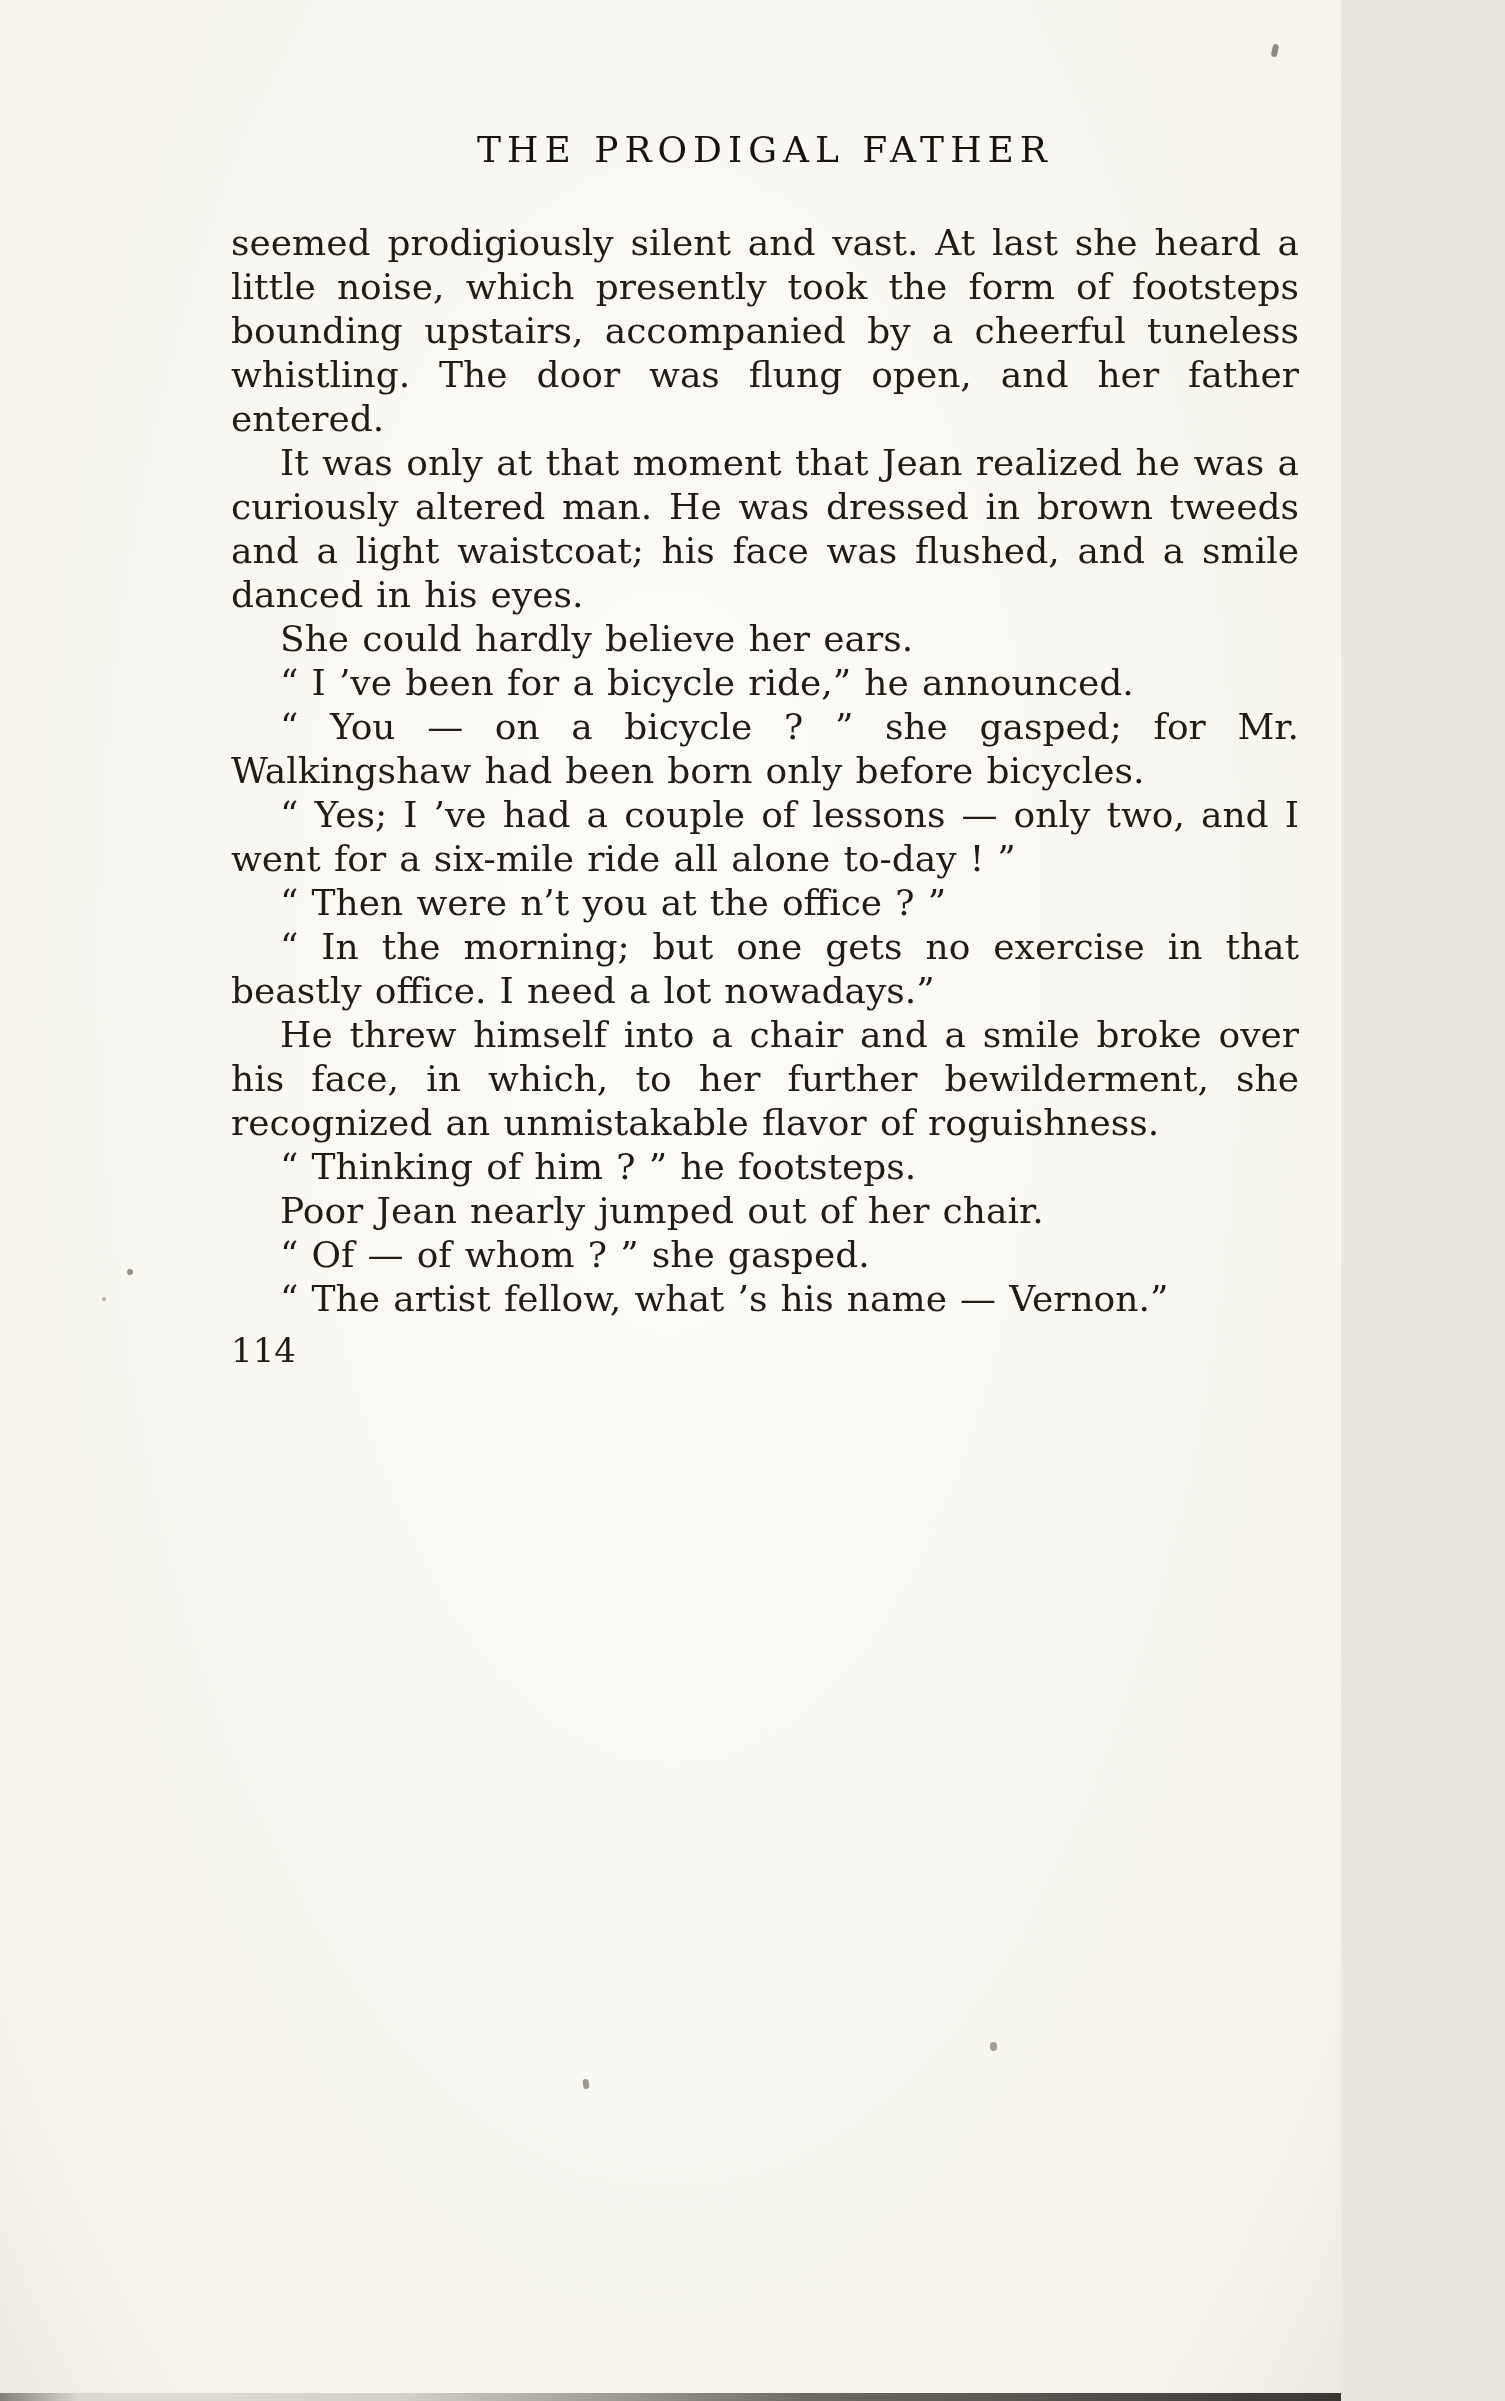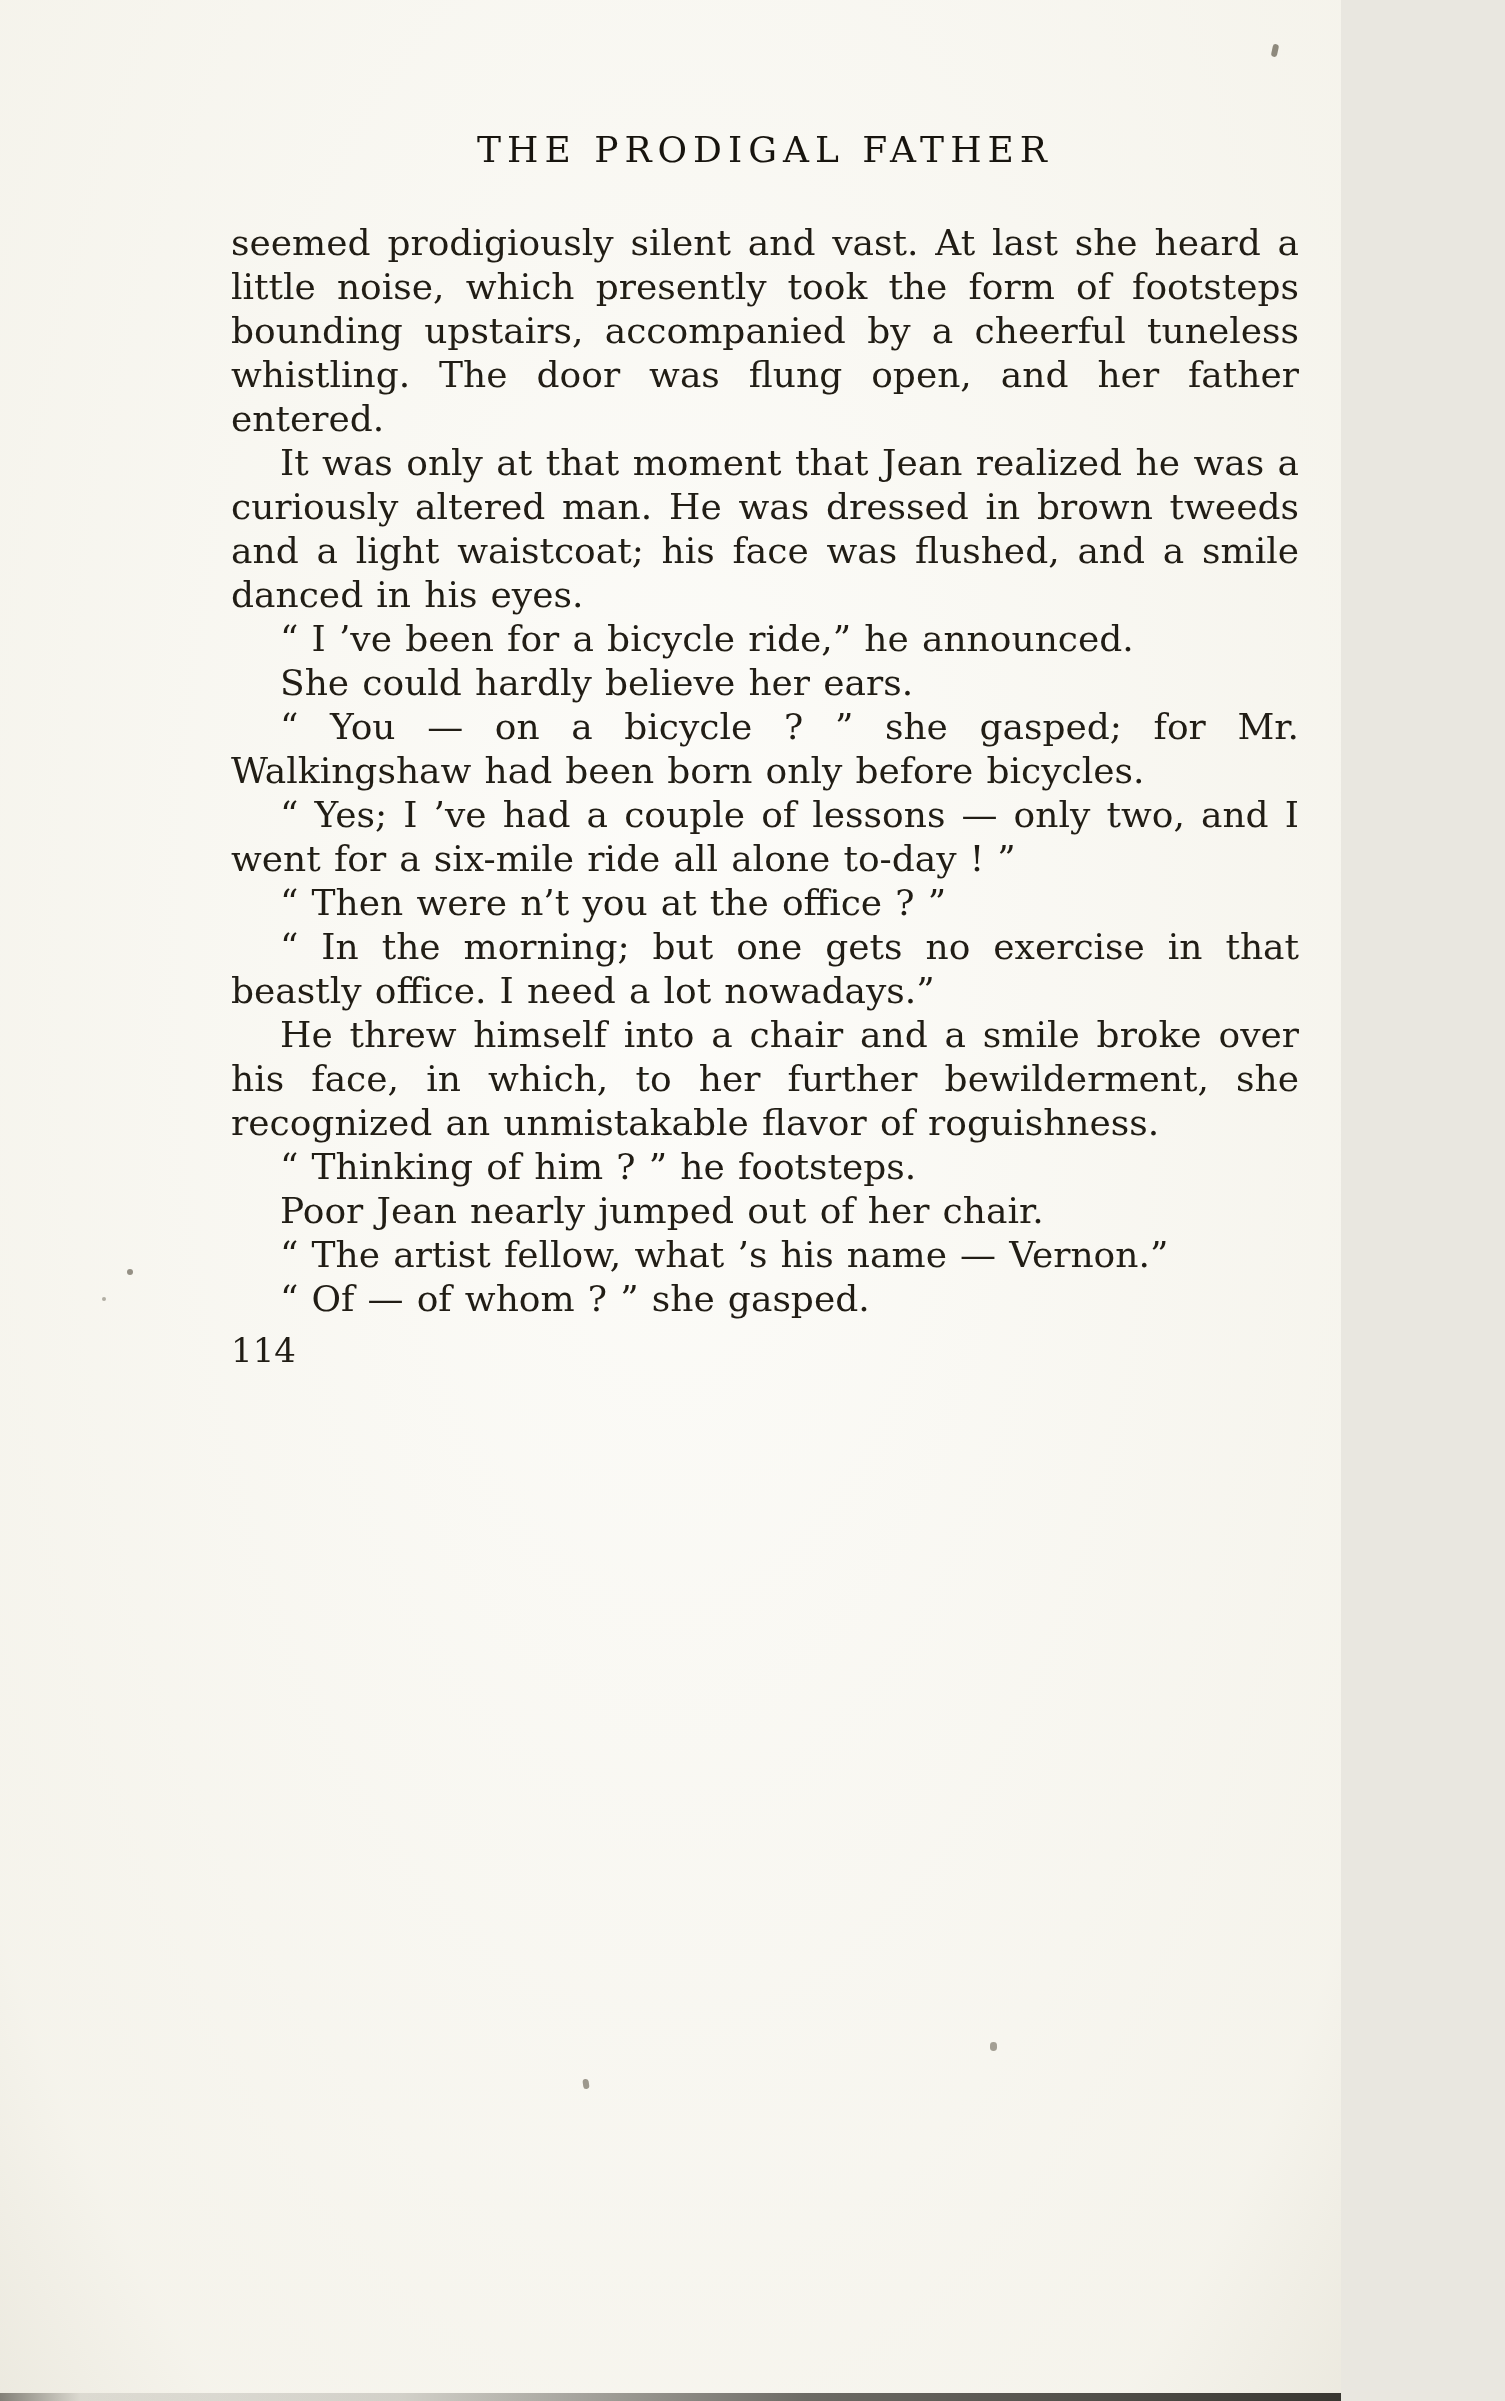--- a/index.html
+++ b/index.html
@@ -73,31 +73,31 @@
 </head>
 <body>
 
 <div class="page">
 
   <div class="column">
     <div class="running-header">THE PRODIGAL FATHER</div>
 
     <p class="para first">seemed prodigiously silent and vast. At last she heard a little noise, which presently took the form of footsteps bounding upstairs, accompanied by a cheerful tuneless whistling. The door was flung open, and her father entered.</p>
     <p class="para">It was only at that moment that Jean realized he was a curiously altered man. He was dressed in brown tweeds and a light waistcoat; his face was flushed, and a smile danced in his eyes.</p>
+    <p class="para">She could hardly believe her ears.</p>
     <p class="para">“ I ’ve been for a bicycle ride,” he announced.</p>
-    <p class="para">She could hardly believe her ears.</p>
     <p class="para">“ You — on a bicycle ? ” she gasped; for Mr. Walkingshaw had been born only before bicycles.</p>
     <p class="para">“ Yes; I ’ve had a couple of lessons — only two, and I went for a six-mile ride all alone to-day ! ”</p>
     <p class="para">“ Then were n’t you at the office ? ”</p>
     <p class="para">“ In the morning; but one gets no exercise in that beastly office. I need a lot nowadays.”</p>
     <p class="para">He threw himself into a chair and a smile broke over his face, in which, to her further bewilderment, she recognized an unmistakable flavor of roguishness.</p>
     <p class="para">“ Thinking of him ? ” he footsteps.</p>
     <p class="para">Poor Jean nearly jumped out of her chair.</p>
+    <p class="para">“ Of — of whom ? ” she gasped.</p>
     <p class="para">“ The artist fellow, what ’s his name — Vernon.”</p>
-    <p class="para">“ Of — of whom ? ” she gasped.</p>
 
     <div class="page-number">114</div>
   </div>
 
   <span class="speck s1"></span>
   <span class="speck s2"></span>
   <span class="speck s3"></span>
   <span class="speck s4"></span>
   <span class="speck s5"></span>
   <span class="speck s6"></span>

